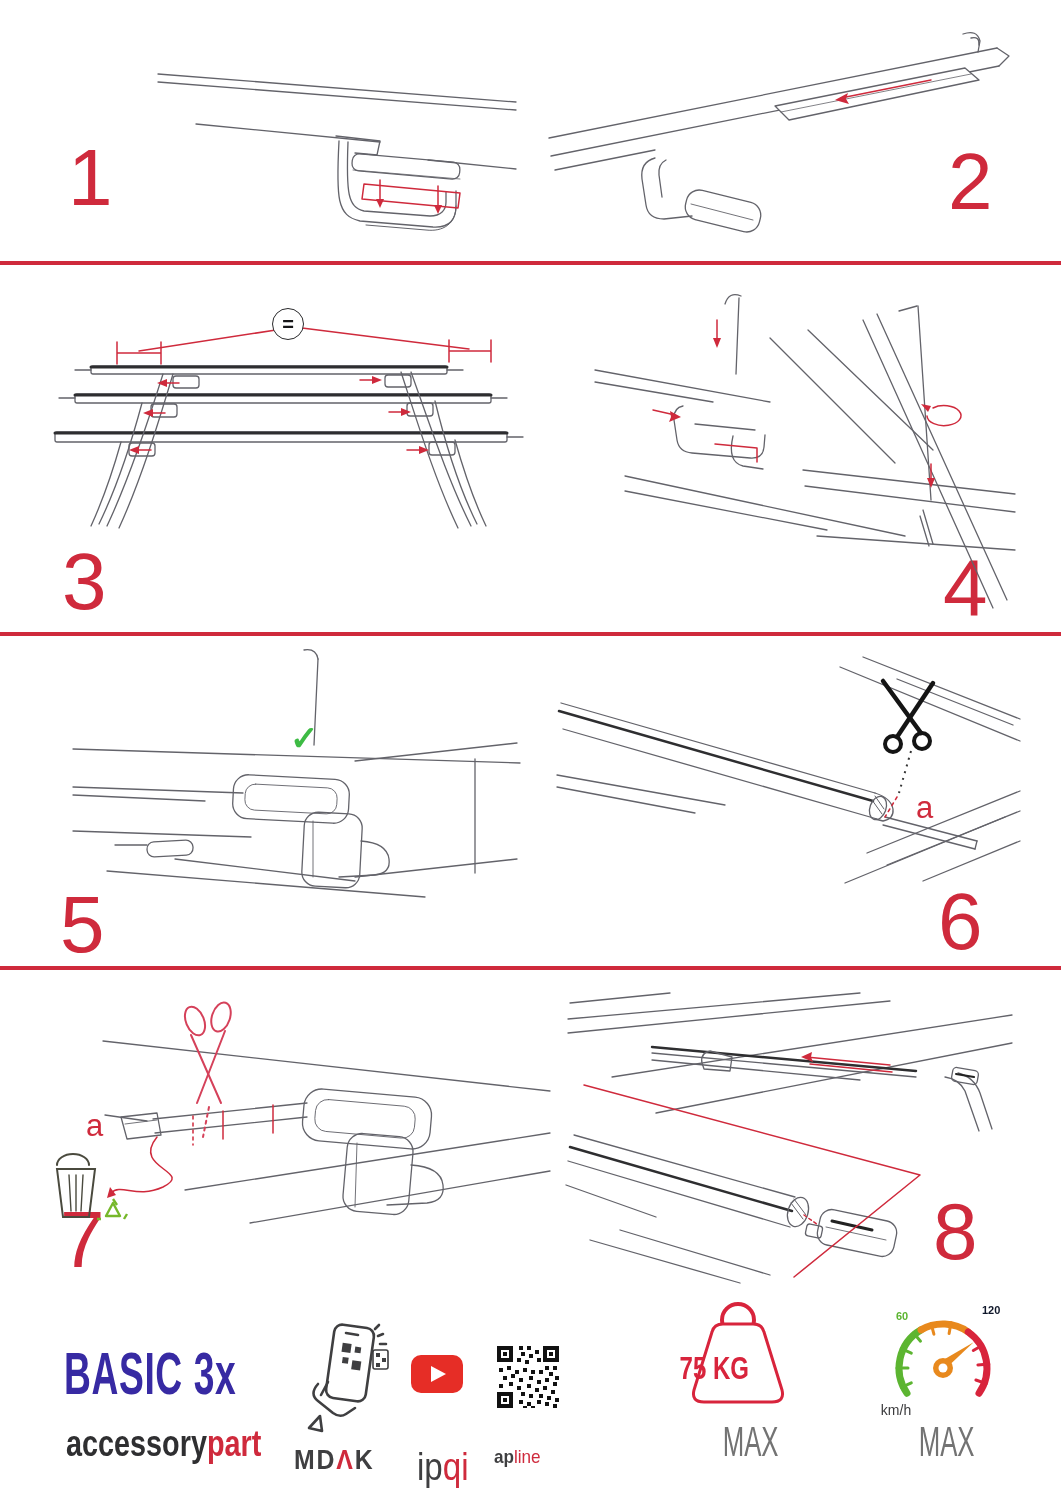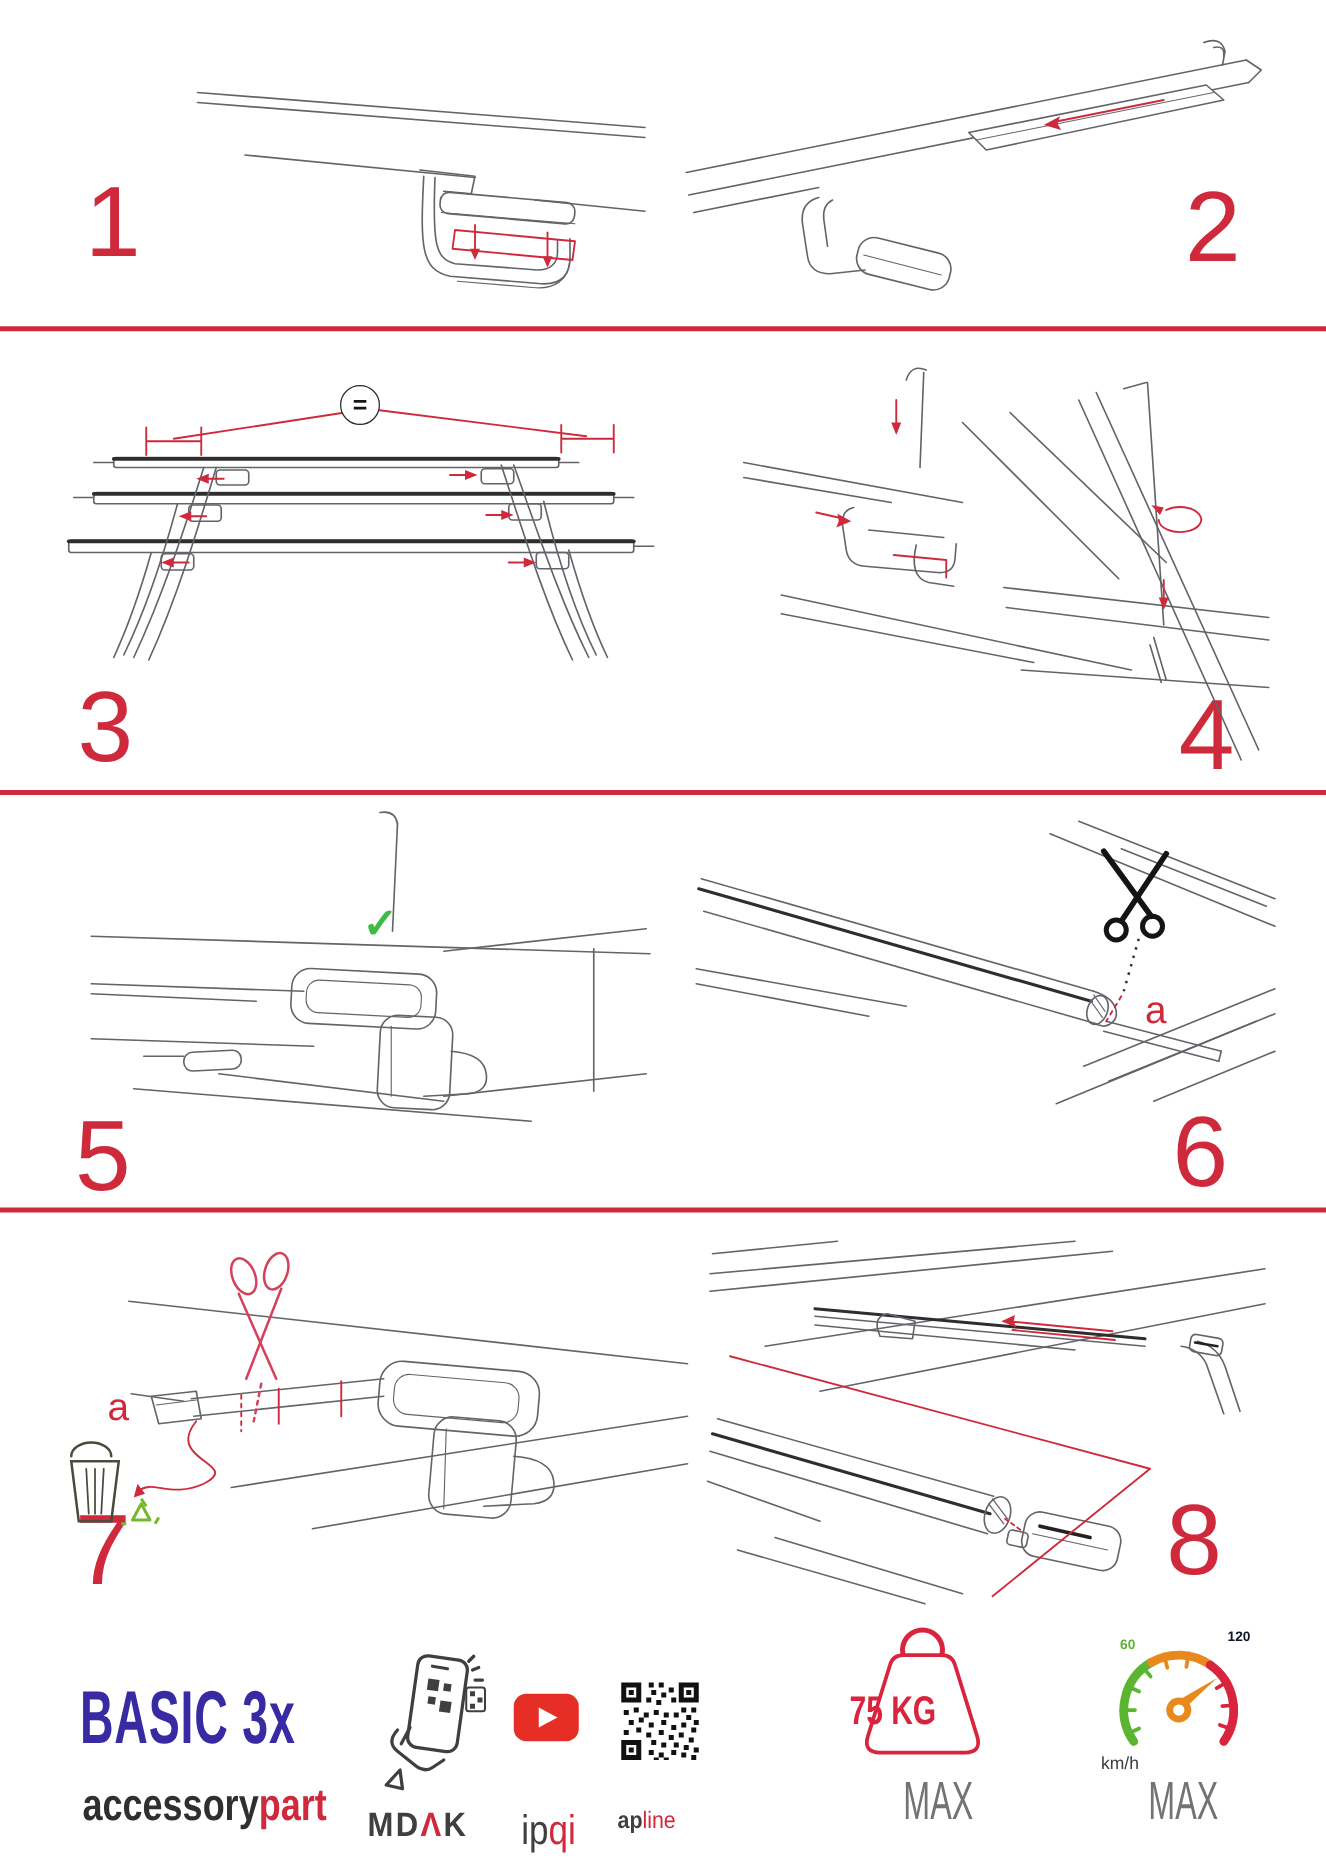--- a/index.html
+++ b/index.html
@@ -347,21 +347,21 @@
   <div class="partner" style="left:294px;top:1432px;font-size:27px;font-weight:700;letter-spacing:2px">
     <span class="cond" style="transform:scaleX(0.92)">
       <span>MD</span><span class="red">Λ</span><span>K</span>
     </span>
   </div>
 
   <svg style="left:411px;top:1355px" width="52" height="38" viewBox="0 0 52 38">
     <rect x="0" y="0" width="52" height="38" rx="10" fill="#e62d26"></rect>
     <path d="M20,11 L35,19 L20,27 Z" fill="#ffffff"></path>
   </svg>
-  <div class="partner" style="left:417px;top:1432px;font-size:33px;font-weight:400">
+  <div class="partner" style="left:417px;top:1432px;font-size:39px;font-weight:400">
     <span class="cond" style="transform:scaleX(0.85)">
       <span>ip</span><span class="red">qi</span>
     </span>
   </div>
 
   <svg style="left:495px;top:1344px" width="66" height="66" viewBox="0 0 66 66">
     <g fill="#111111">
       <rect x="2" y="2" width="16" height="16"></rect>
         <rect x="48" y="2" width="16" height="16"></rect>
         <rect x="2" y="48" width="16" height="16"></rect>

